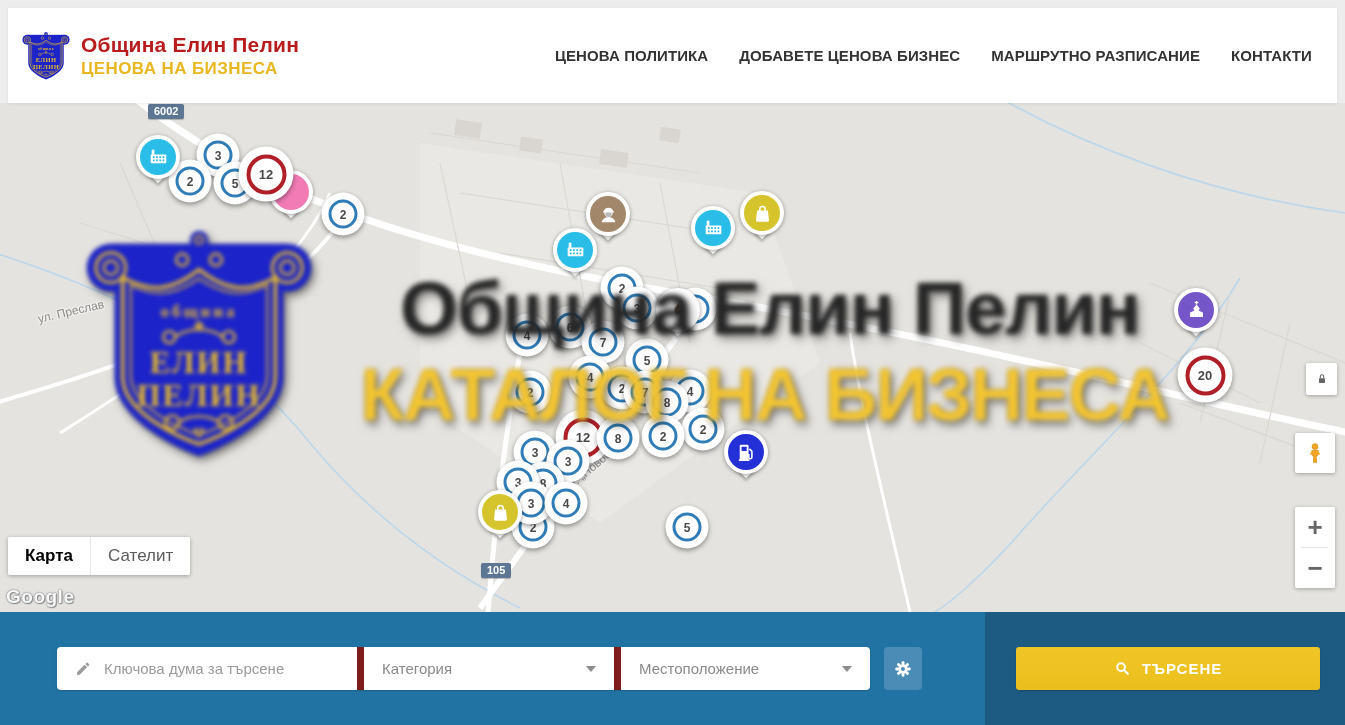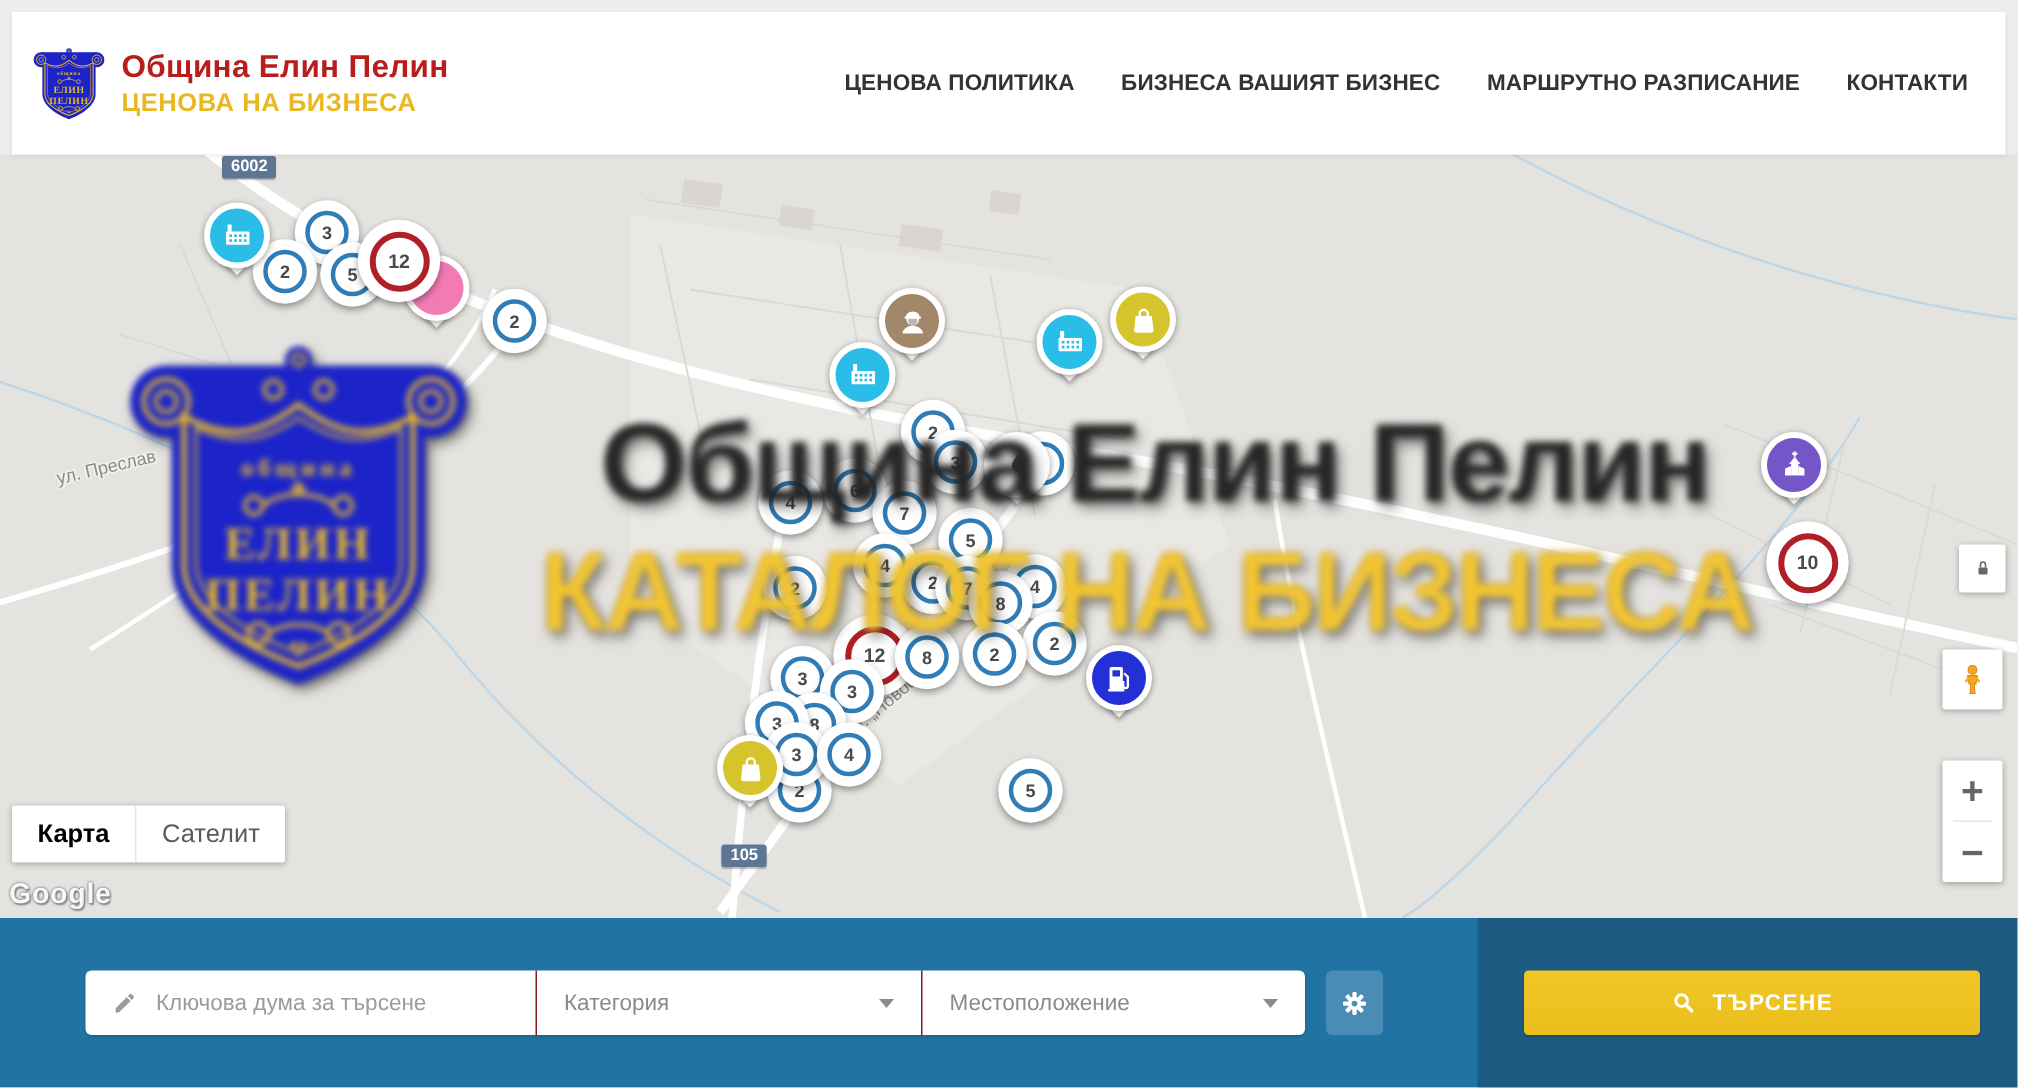--- a/index.html
+++ b/index.html
@@ -73,21 +73,21 @@
   
   .searchbar { position:absolute; top:612px; left:0; width:1345px; height:113px; background:#2173a3; z-index:30; }
   .searchbar-right { position:absolute; left:985px; top:0; width:360px; height:113px; background:#1d5b82; }
   .input-group { position:absolute; left:57px; top:35px; width:813px; height:43px; background:#fff; border-radius:4px;
       display:flex; align-items:stretch; box-shadow:0 1px 2px rgba(0,0,0,0.15); }
   .ig-section { display:flex; align-items:center; position:relative; }
   .ig-keyword { flex:0 0 300px; padding-left:18px; }
   .ig-keyword svg { flex:0 0 auto; margin-right:12px; }
   .ig-keyword input { border:0; outline:0; width:100%; font-size:15px; font-family:"Liberation Sans",sans-serif; color:#14532d; }
   .ig-keyword input::placeholder { color:#9b9b9b; }
-  .ig-select { flex:0 0 257px; border-left:1px solid #7f1d1d; padding:0 18px; justify-content:space-between; cursor:pointer; }
+  .ig-select { flex:0 0 257px; border-left:7px solid #7f1d1d; padding:0 18px; justify-content:space-between; cursor:pointer; }
   .ig-select:last-child { flex:1 1 auto; }
   .ig-select .sel-label { font-size:15px; color:#8a8a8a; }
   .caret { width:0; height:0; border-left:5px solid transparent; border-right:5px solid transparent; border-top:6px solid #8b8b8b; }
   .gear-btn { position:absolute; left:884px; top:35px; width:38px; height:43px; background:#4a8cb5; border-radius:4px;
       display:flex; align-items:center; justify-content:center; cursor:pointer; }
   .search-btn { position:absolute; left:1016px; top:35px; width:304px; height:43px; background:linear-gradient(#f0c526,#eabf1d);
       border-radius:3px; display:flex; align-items:center; justify-content:center; gap:11px; cursor:pointer;
       color:#fff; font-size:15px; font-weight:700; letter-spacing:1px; box-shadow:0 1px 2px rgba(0,0,0,0.2); }
 </style>
 </head>
@@ -132,21 +132,21 @@
       <svg class="brand-logo" viewBox="0 0 230 255">
           <use href="#crest-sym"></use>
         </svg>
       <div class="brand-text">
         <div class="brand-title">Община Елин Пелин</div>
         <div class="brand-subtitle">ЦЕНОВА НА БИЗНЕСА</div>
       </div>
     </div>
     <nav class="nav">
       <div class="nav-item">ЦЕНОВА ПОЛИТИКА</div>
-      <div class="nav-item">БИЗНЕСА ВАШИЯТ БИЗНЕС</div>
+      <div class="nav-item">ДОБАВЕТЕ ЦЕНОВА БИЗНЕС</div>
       <div class="nav-item">МАРШРУТНО РАЗПИСАНИЕ</div>
       <div class="nav-item">КОНТАКТИ</div>
     </nav>
   </div>
 </div>
 
 <div class="map">
   <svg class="roads" width="1345" height="509" viewBox="0 0 509" style="width:1345px;height:509px">
     <path d="M420,40 L760,90 L820,260 L600,420 L420,300 Z" fill="#edebe7" opacity="0.6"></path>
     <path d="M-5,150 C120,190 240,250 310,340 C360,400 430,460 520,505" fill="none" stroke="#bcd6ea" stroke-width="1.6"></path>
@@ -315,21 +315,21 @@
       <div class="cluster" style="left: 527px; top: 232px;">
         <div class="cring">4</div>
       </div>
       <div class="cluster" style="left: 603px; top: 239px;">
         <div class="cring">7</div>
       </div>
       <div class="cluster" style="left: 647px; top: 257px;">
         <div class="cring">5</div>
       </div>
       <div class="cluster cluster-large" style="left: 1205px; top: 272px;">
-        <div class="cring red">10</div>
+        <div class="cring red">20</div>
       </div>
       <div class="cluster" style="left: 590px; top: 274px;">
         <div class="cring">4</div>
       </div>
       <div class="cluster" style="left: 622px; top: 285px;">
         <div class="cring">2</div>
       </div>
       <div class="cluster" style="left: 645px; top: 289px;">
         <div class="cring">7</div>
       </div>

